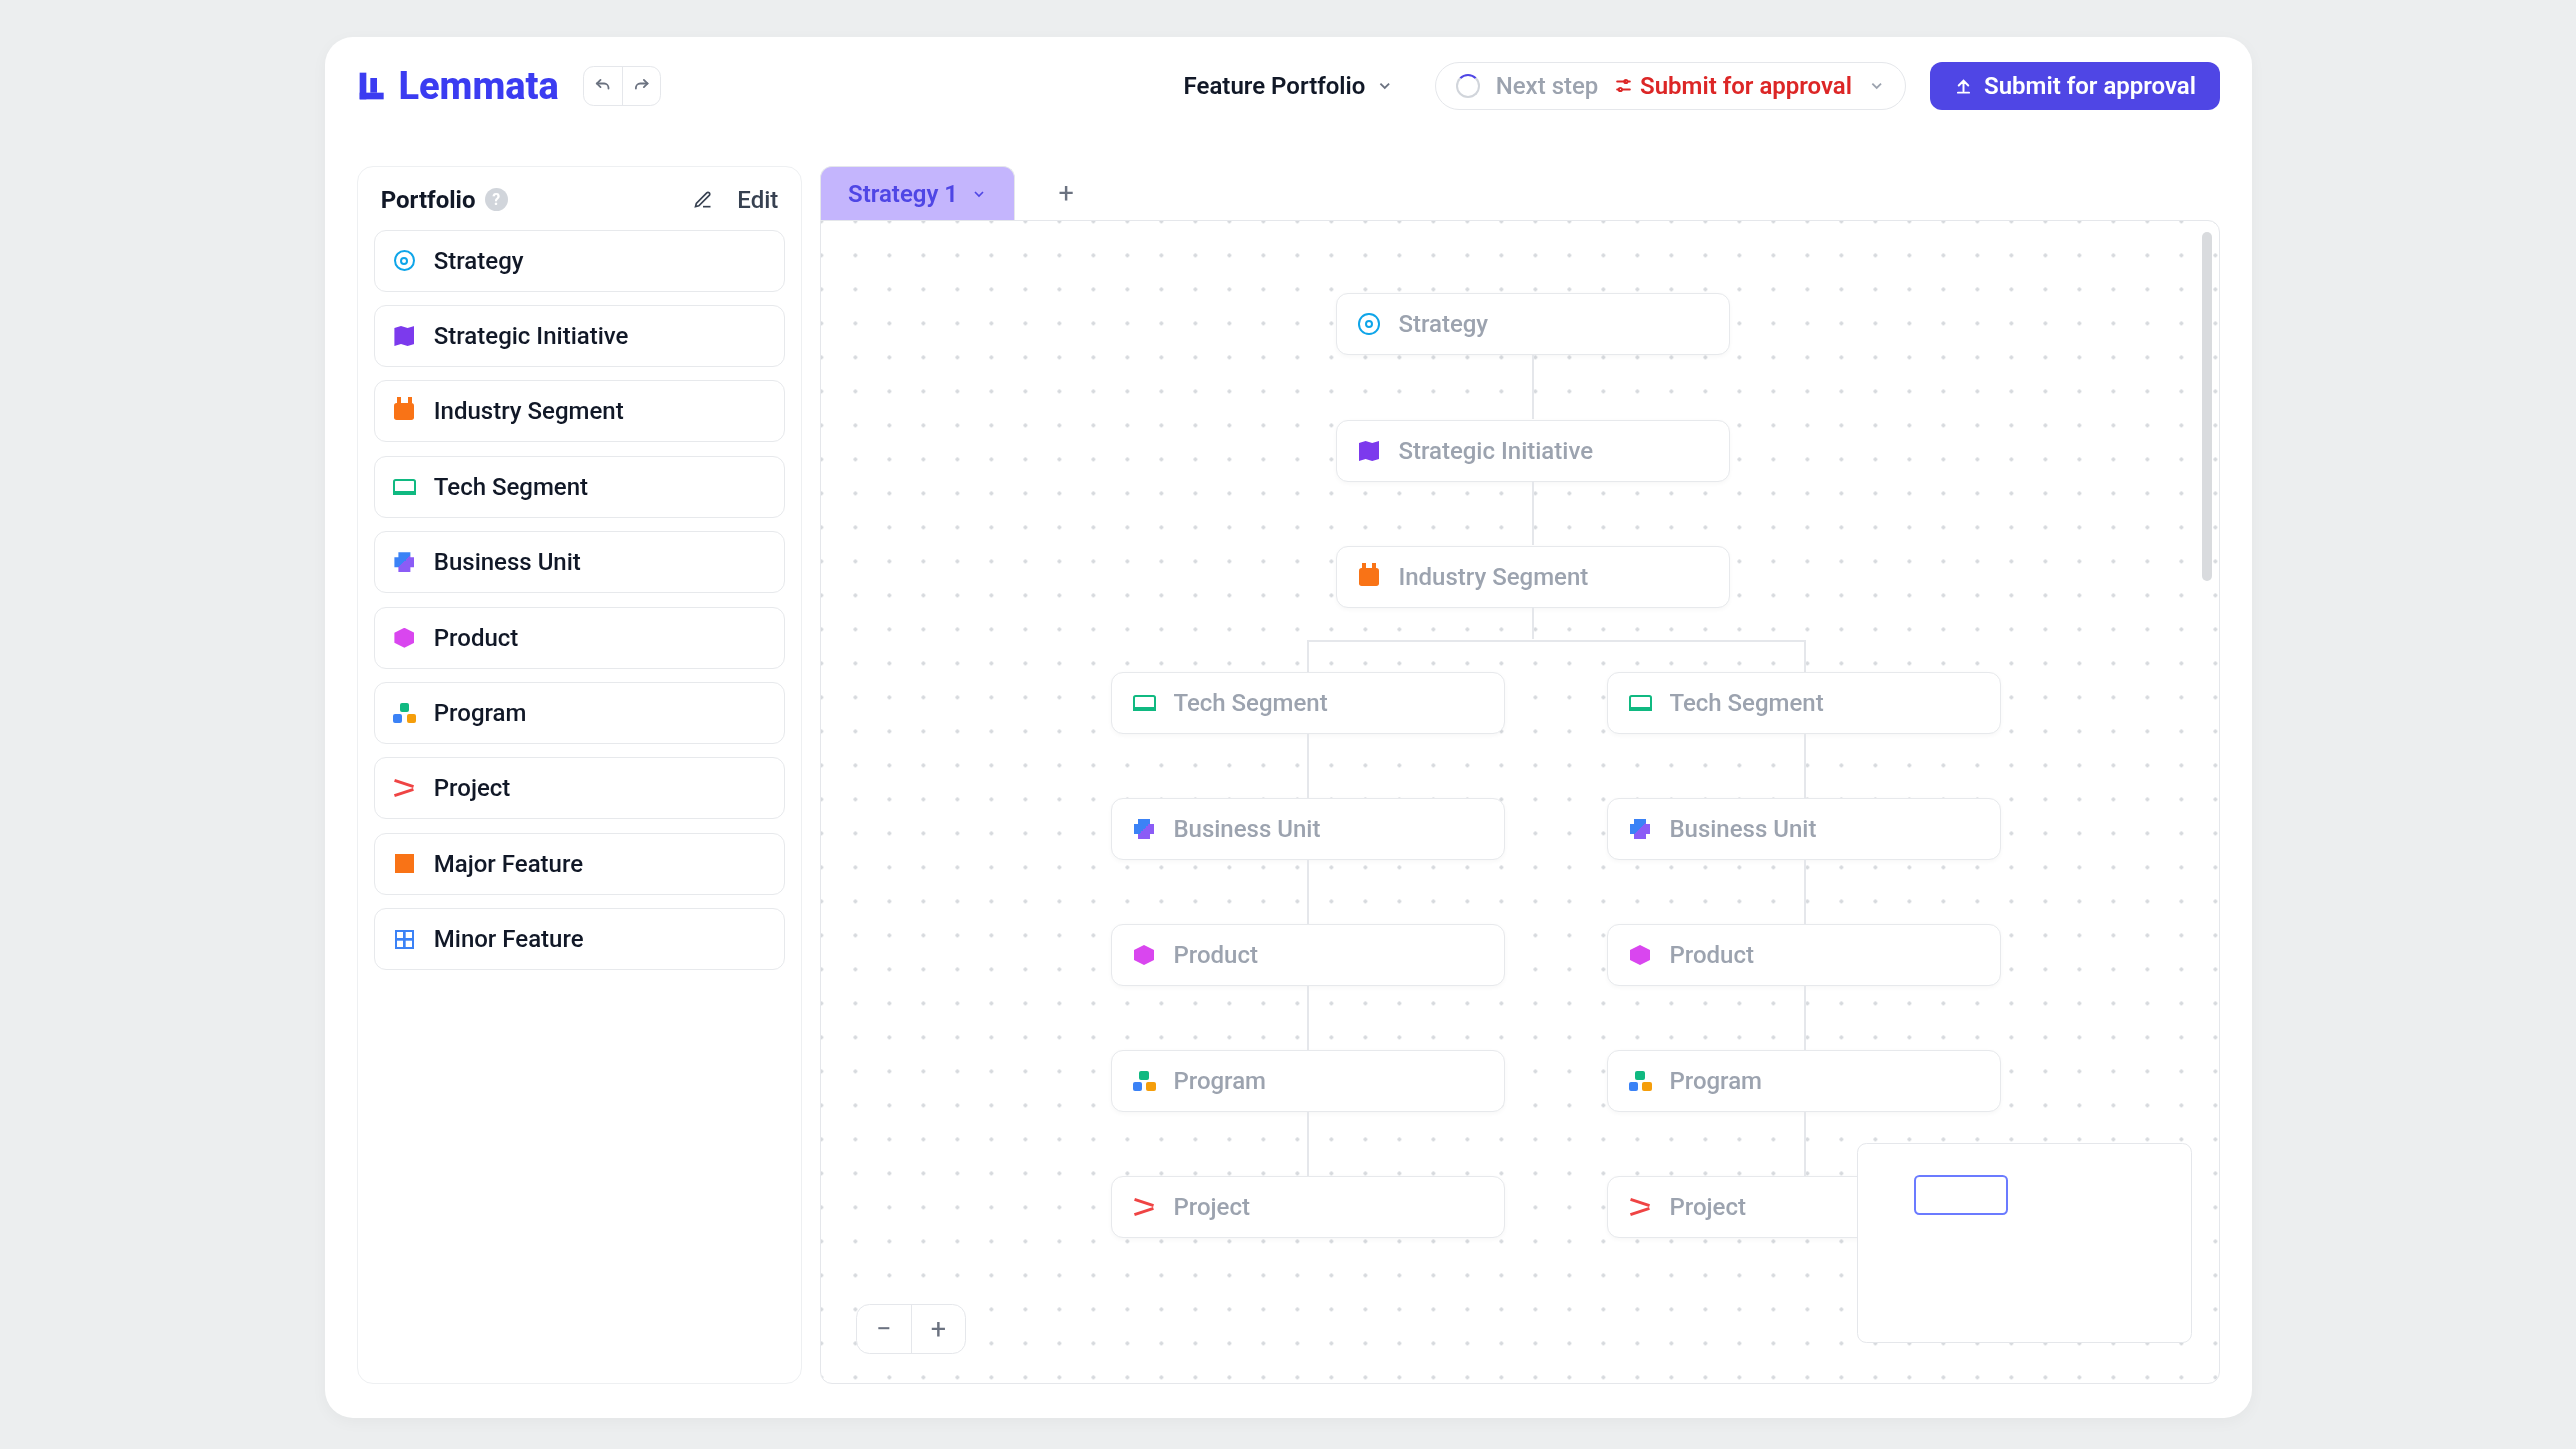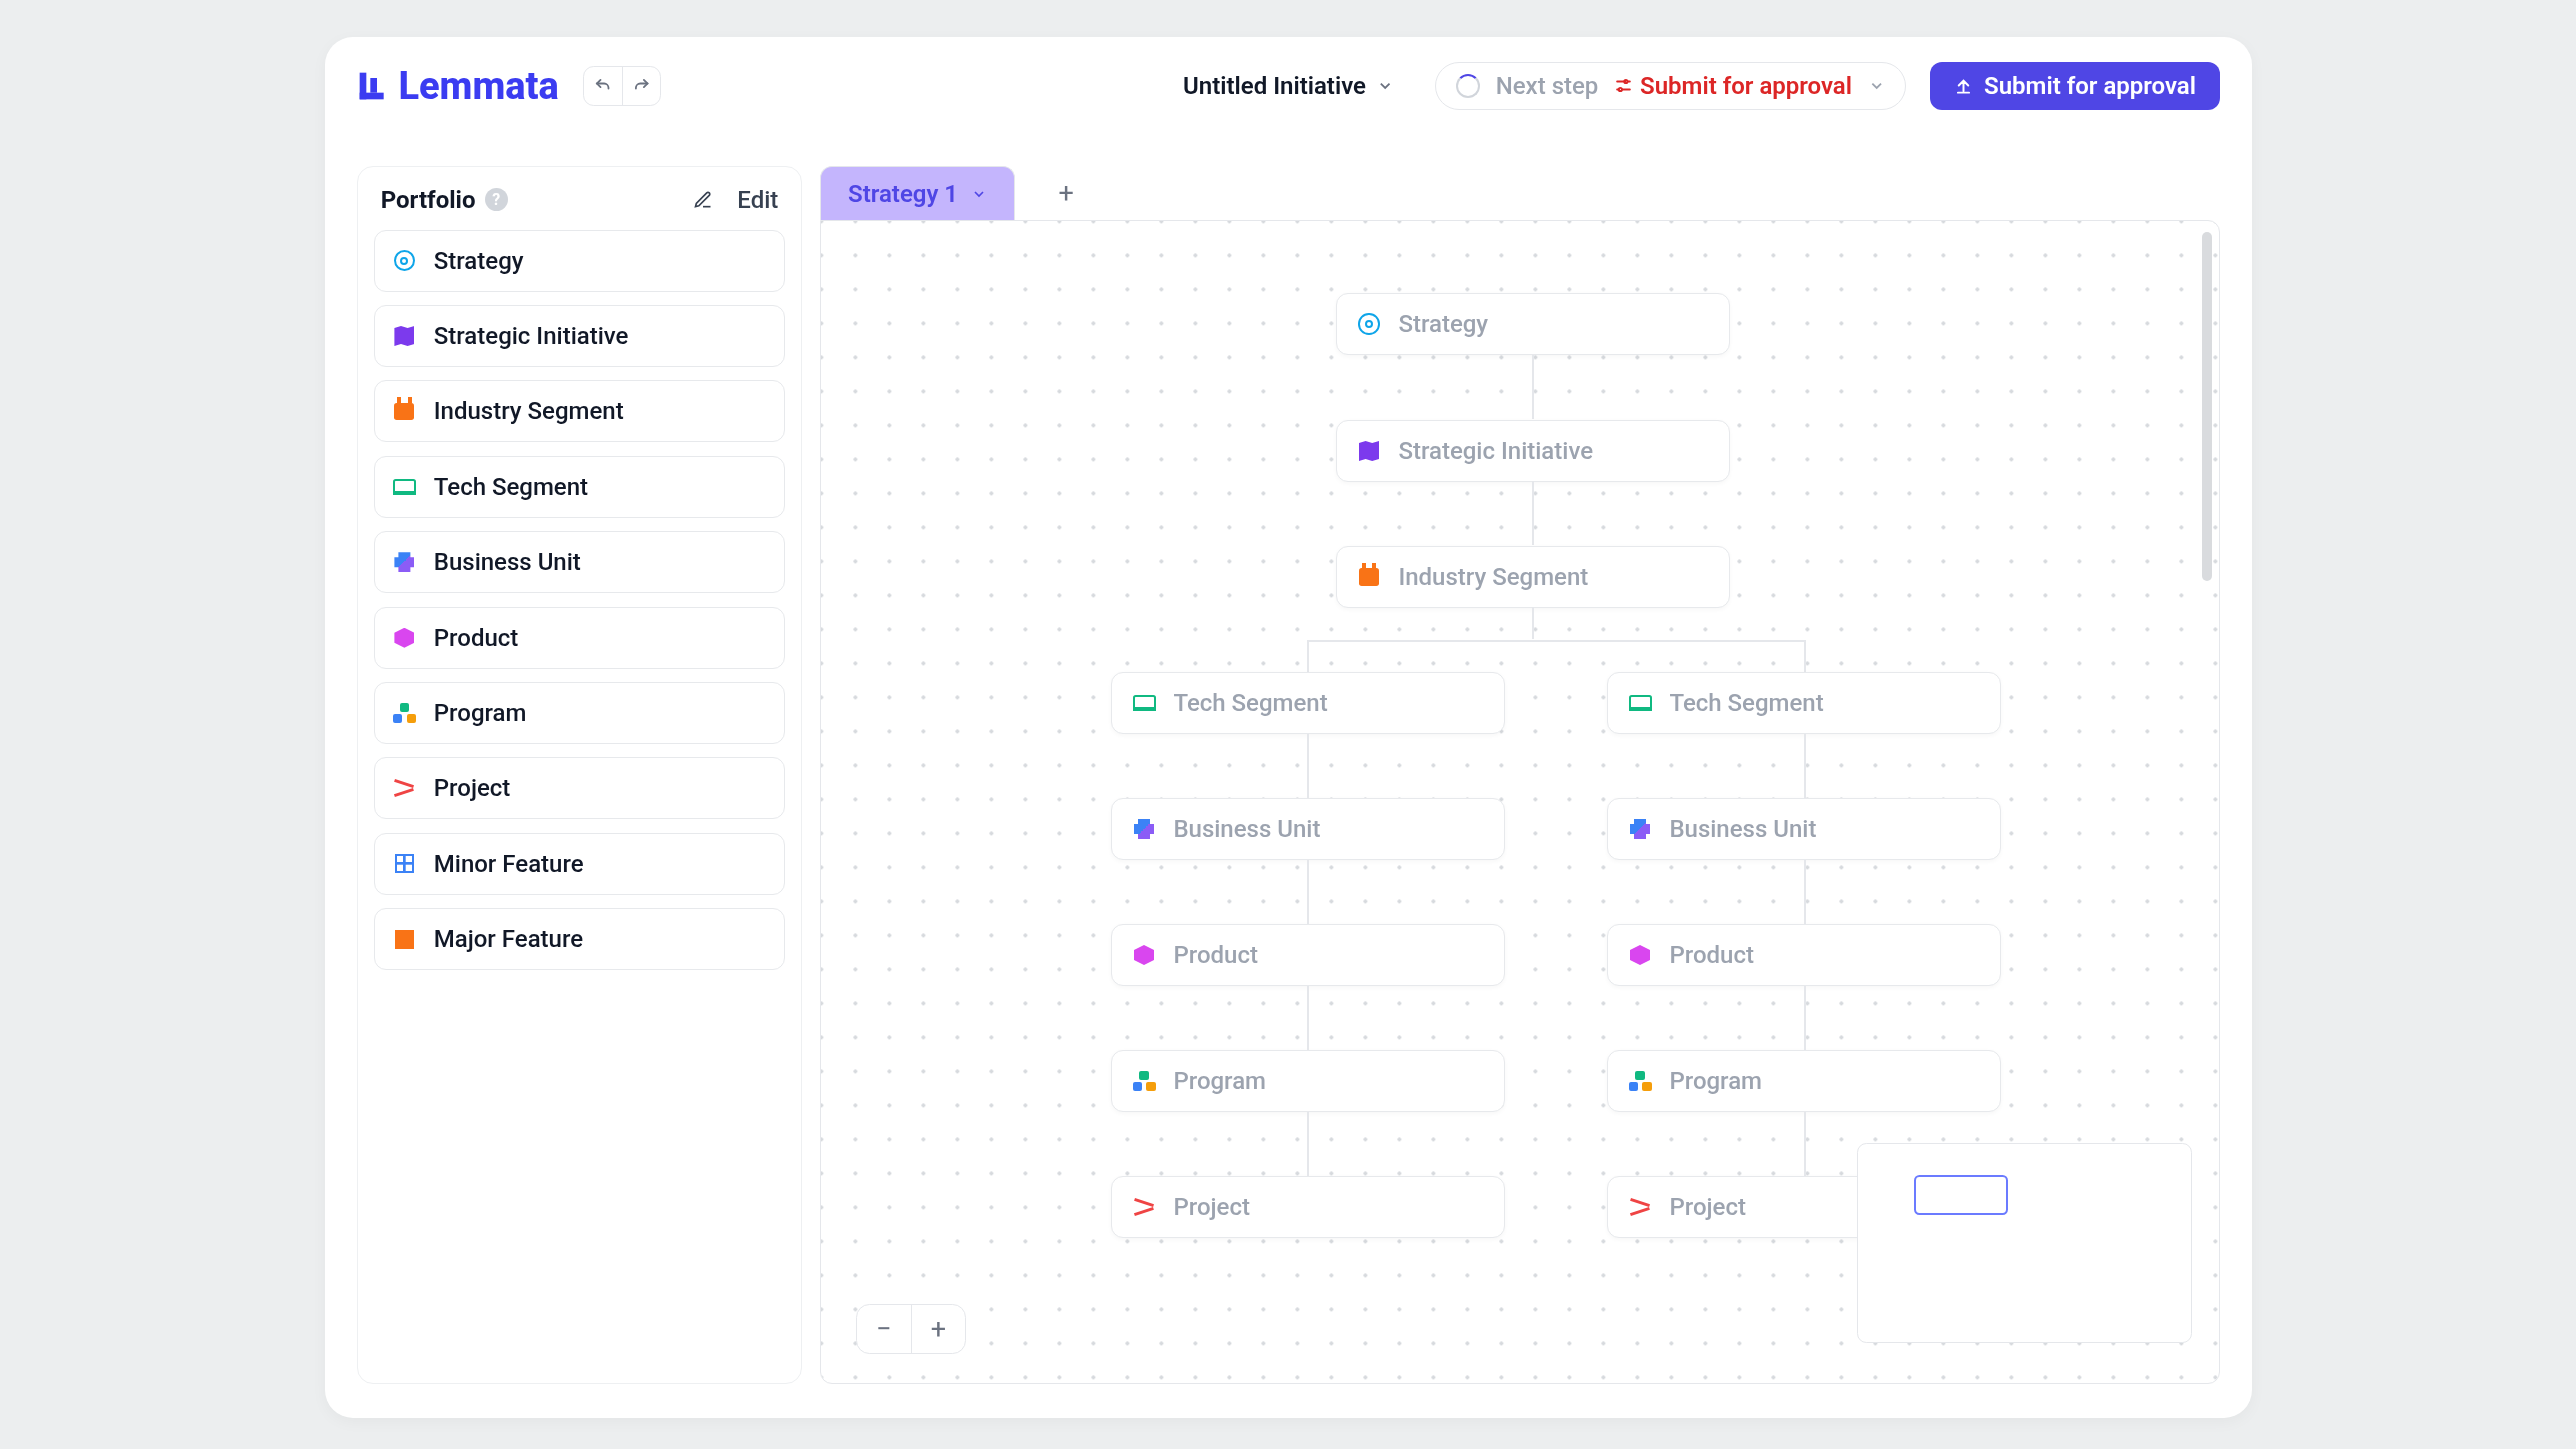--- a/index.html
+++ b/index.html
@@ -307,21 +307,21 @@
       </div>
       <div class="history-btn">
         <svg width="17.4" height="17.4" viewBox="0 0 24 24" fill="none" stroke="currentColor" stroke-width="2.5" stroke-linecap="round">
             <path d="M15 14l5-5-5-5"></path>
             <path d="M20 9H10a6 6 0 00-6 6v1"></path>
           </svg>
       </div>
     </div>
 
     <div class="title-wrap">
-      <span>Untitled Initiative</span>
+      <span>Feature Portfolio</span>
       <svg class="chev-down-s" viewBox="0 0 24 24" fill="none" stroke="currentColor" stroke-width="2.5">
           <path d="M6 9l6 6 6-6"></path>
         </svg>
     </div>
 
     <div class="header-right">
       <div class="next-step-pill">
         <span class="spinner"></span>
         <span class="ns-label">Next step</span>
         <span class="ns-action">
@@ -408,29 +408,29 @@
           <span>Program</span>
         </div>
         <div class="attr-item">
           <span class="aicon">
             <span class="arrows-ico"></span>
           </span>
           <span>Project</span>
         </div>
         <div class="attr-item">
           <span class="aicon">
+            <span class="grid4-ico"></span>
+          </span>
+          <span>Major Feature</span>
+        </div>
+        <div class="attr-item">
+          <span class="aicon">
             <span class="grid4b-ico"></span>
           </span>
           <span>Minor Feature</span>
-        </div>
-        <div class="attr-item">
-          <span class="aicon">
-            <span class="grid4-ico"></span>
-          </span>
-          <span>Major Feature</span>
         </div>
       </div>
   </div>
 
   <div class="main">
     <div class="tabbar">
       <div class="tab">
         <span>Strategy 1</span>
         <svg width="16" height="16" viewBox="0 0 24 24" fill="none" stroke="#4f46e5" stroke-width="2.5">
             <path d="M6 9l6 6 6-6"></path>

